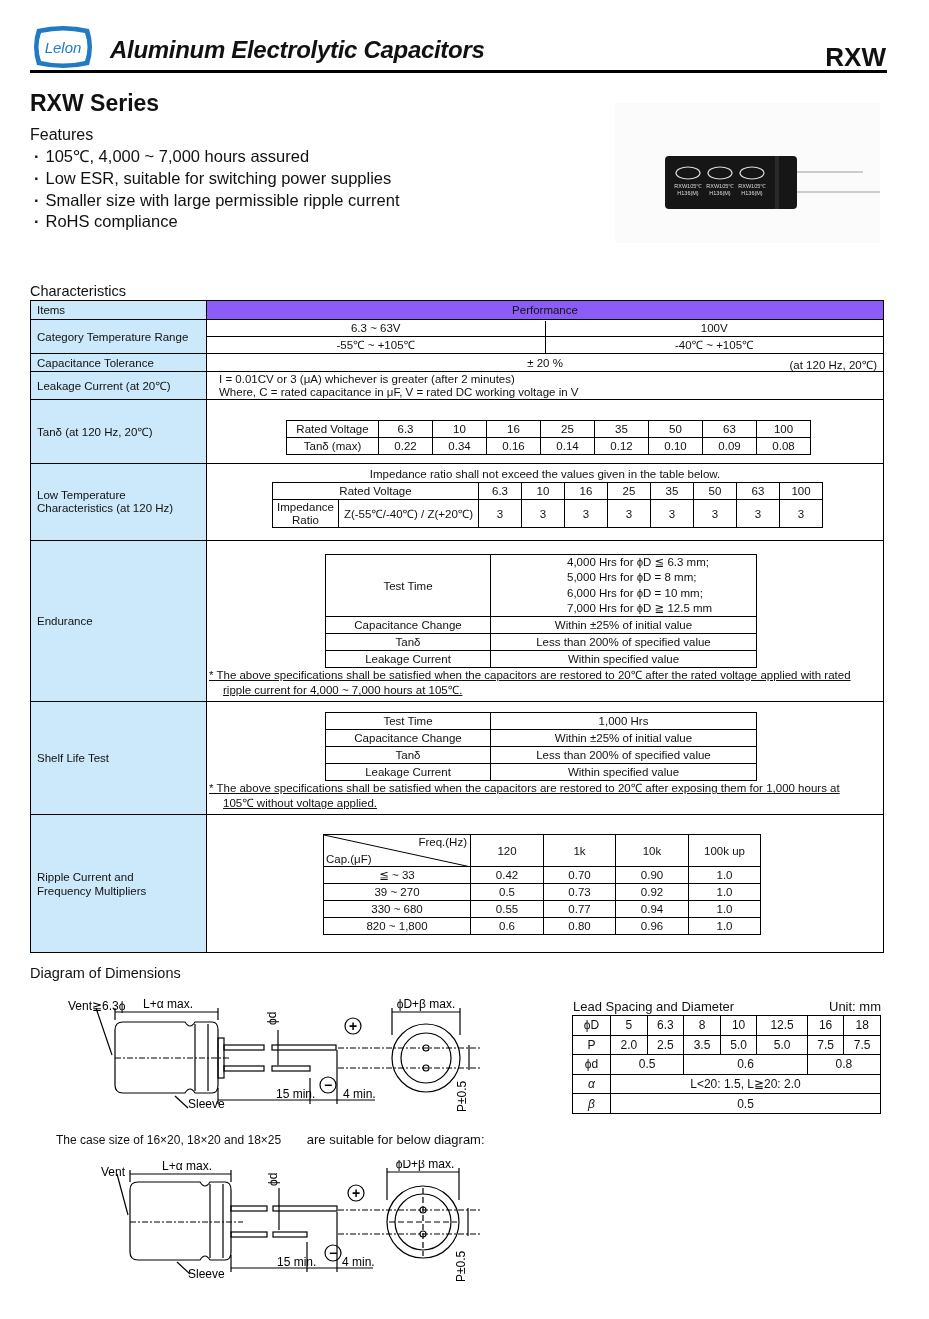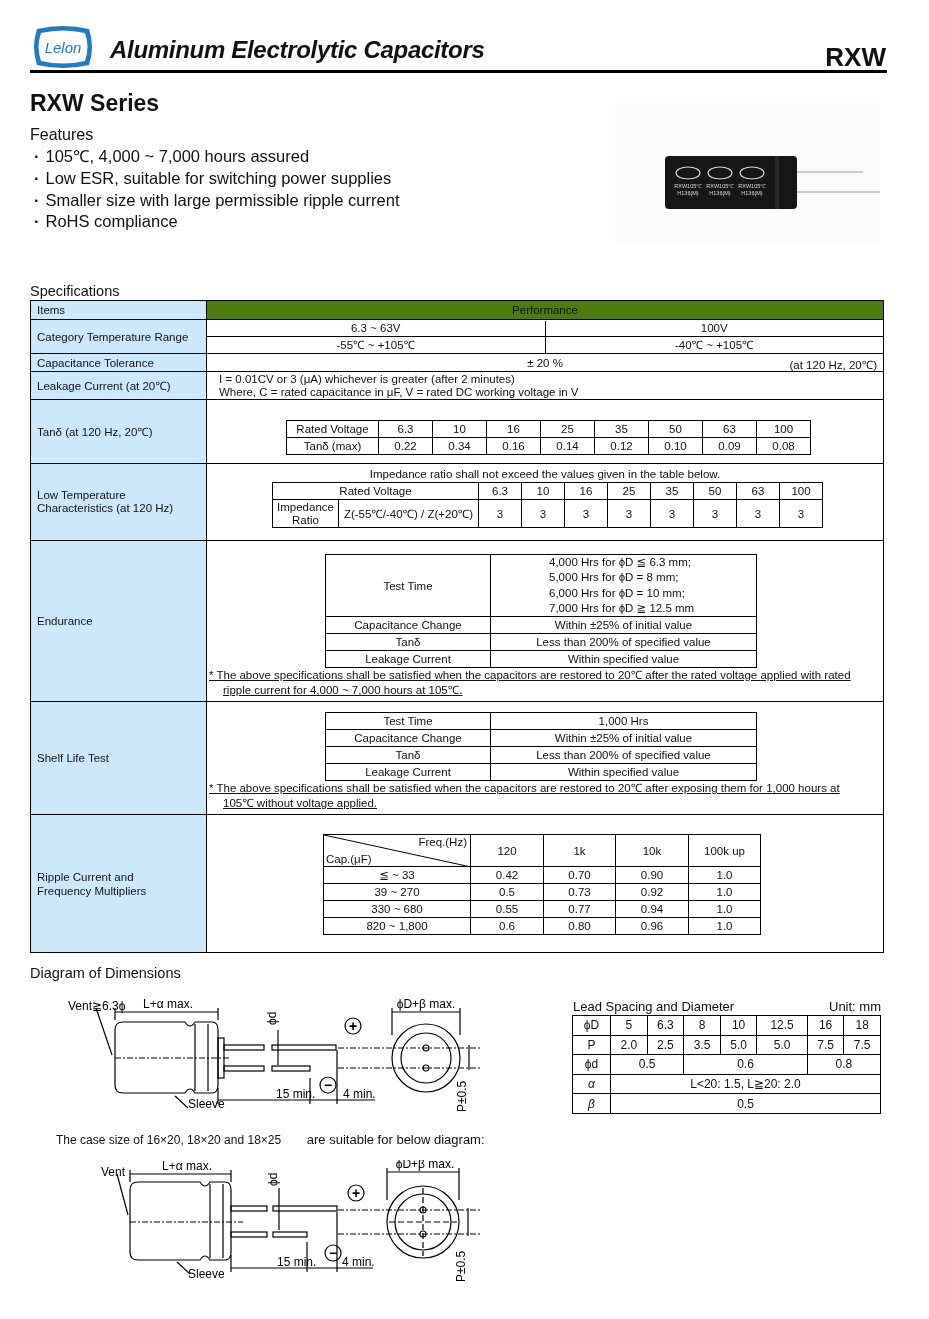--- a/index.html
+++ b/index.html
@@ -21,21 +21,21 @@
 
   #product-photo { left: 615px; top: 103px; width: 265px; height: 140px; background: #fbfbfb; }
 
   #spec-heading { left: 30px; top: 283px; font-size: 14.5px; }
 
   
   #spec-table { left: 30px; top: 300px; width: 854px; border-collapse: collapse; font-size: 11.5px; }
   #spec-table > tbody > tr > td { border: 1px solid #000; vertical-align: middle; }
   #spec-table td.item { background: #cce9fb; width: 176px; padding-left: 6px; }
   #spec-table td.perf { padding: 0; }
-  .hdr td { background: #4d7c0f; height: 19px; }
+  .hdr td { background: #8b5cf6; height: 19px; }
   .hdr .perf-h { text-align: center; }
   .ctr-grid { width: 100%; border-collapse: collapse; }
   .ctr-grid td { border: 0; text-align: center; height: 16px; }
   .ctr-grid tr:first-child td { border-bottom: 1px solid #000; }
   .ctr-grid td:first-child { border-right: 1px solid #000; width: 50%; }
 
   .inner { border-collapse: collapse; margin: 0 auto; font-size: 11.5px; }
   .inner td { border: 1px solid #000; text-align: center; padding: 0 4px; height: 17px; }
   .note { font-size: 11.5px; text-align: center; line-height: 16px; }
   .foot-note { font-size: 11.5px; line-height: 15px; padding-left: 2px; text-indent: -0px; text-decoration: underline; }
@@ -88,21 +88,21 @@
       <text x="73" y="85">RXW105℃</text>
       <text x="105" y="85">RXW105℃</text>
       <text x="137" y="85">RXW105℃</text>
       <text x="73" y="92">H136(M)</text>
       <text x="105" y="92">H136(M)</text>
       <text x="137" y="92">H136(M)</text>
     </g>
   </svg>
 </div>
 
-<div id="spec-heading" class="abs">Specifications</div>
+<div id="spec-heading" class="abs">Characteristics</div>
 
 <table id="spec-table" class="abs">
   <tbody>
     <tr class="hdr">
       <td class="item">Items</td>
       <td class="perf-h">Performance</td>
     </tr>
 
     <tr>
       <td class="item" style="height:34px">Category Temperature Range</td>
@@ -210,21 +210,21 @@
       </td>
     </tr>
 
     <tr>
       <td class="item" style="height:158px">Endurance</td>
       <td class="perf" style="padding-top:13px; padding-bottom:3px;">
         <table class="inner" style="margin-left:118px;">
           <tbody>
               <tr>
             <td style="width:165px; height:62px;">Test Time</td>
-            <td style="width:266px; text-align:left; padding-left:58px; line-height:15.3px;">
+            <td style="width:266px; text-align:left; padding-left:76px; line-height:15.3px;">
               <div>4,000 Hrs for  ϕD  ≦  6.3 mm;</div>
               <div>5,000 Hrs for  ϕD = 8 mm;</div>
               <div>6,000 Hrs for  ϕD = 10 mm;</div>
               <div>7,000 Hrs for  ϕD  ≧  12.5 mm</div>
             </td>
           </tr>
           <tr>
             <td>Capacitance Change</td>
             <td>Within ±25% of initial value</td>
           </tr>

